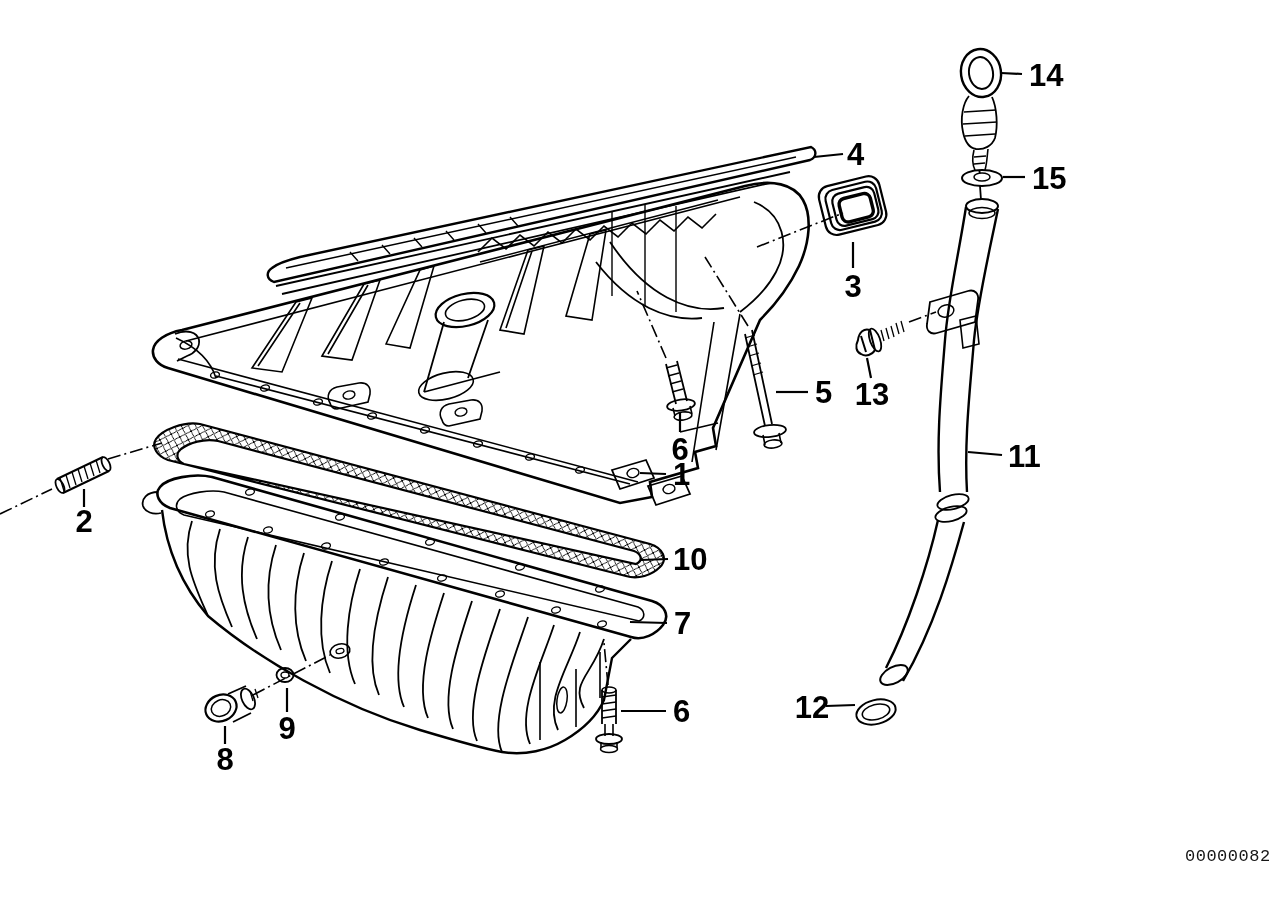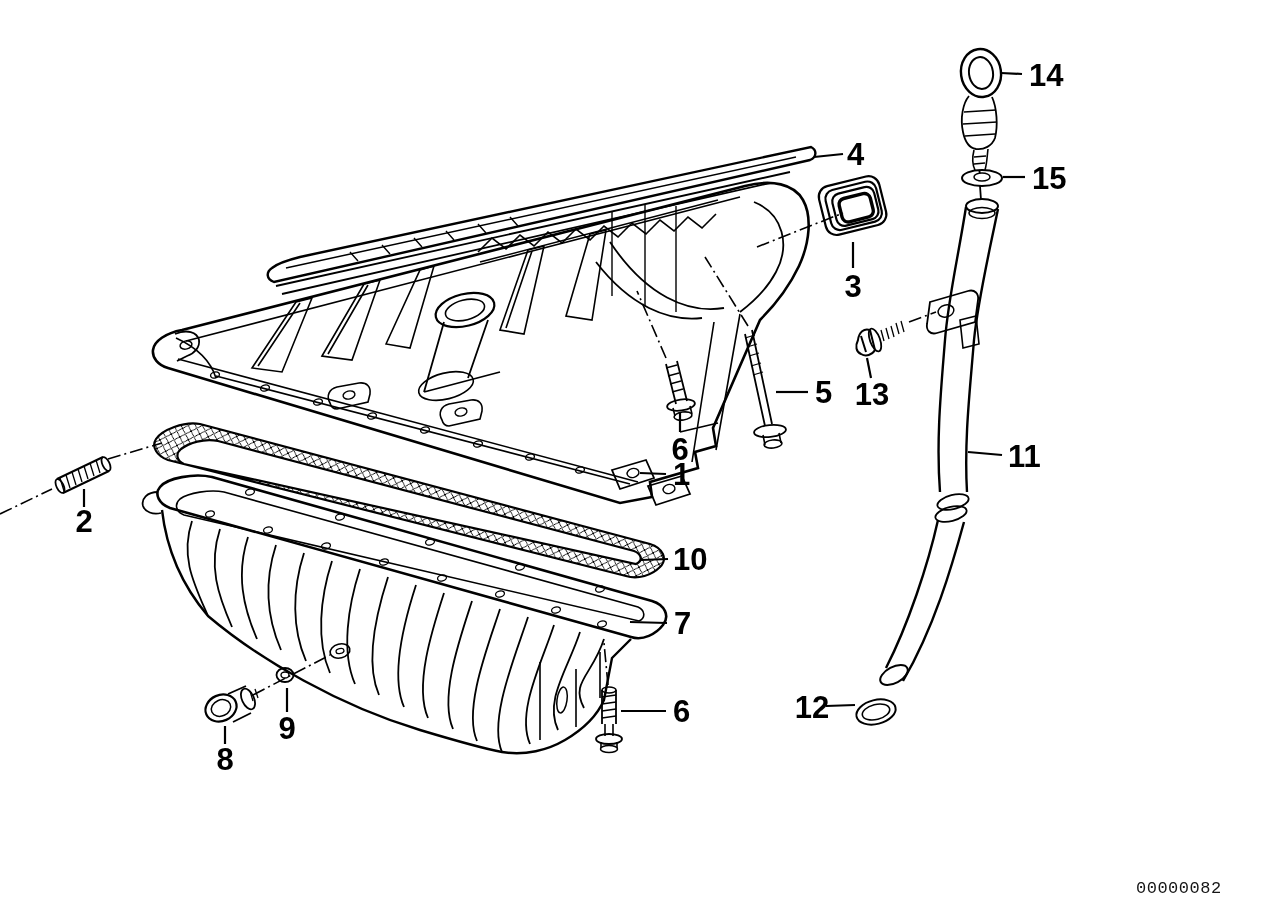--- a/index.html
+++ b/index.html
@@ -1,23 +1,23 @@
 <!DOCTYPE html>
 <html><head>
 <meta charset="utf-8">
 <style>
   html,body{margin:0;padding:0;background:#fff;}
   #stage{position:relative;width:1288px;height:910px;background:#fff;overflow:hidden;
          font-family:"Liberation Sans", sans-serif;}
   #art{position:absolute;left:0;top:0;}
   .callout{font-family:"Liberation Sans", sans-serif;font-weight:700;font-size:31px;
            fill:#000;dominant-baseline:central;}
-  #watermark{position:absolute;left:1136px;top:847px;width:100px;
+  #watermark{position:absolute;left:1185px;top:847px;width:100px;
              font-family:"Liberation Mono", monospace;font-size:17px;color:#161616;
-             letter-spacing:0.5px;white-space:nowrap;margin-top:32px;}
+             letter-spacing:0.5px;white-space:nowrap;}
   .ln{stroke:#000;fill:none;}
 </style>
 </head>
 <body>
 
 <div id="stage">
   <svg id="art" width="1288" height="910" viewBox="0 0 1288 910" xmlns="http://www.w3.org/2000/svg">
     <defs>
       <pattern id="xh" width="9" height="9" patternUnits="userSpaceOnUse" patternTransform="rotate(18)">
         <path d="M0,0 L9,9 M9,0 L0,9" stroke="#000" stroke-width="1"></path>

